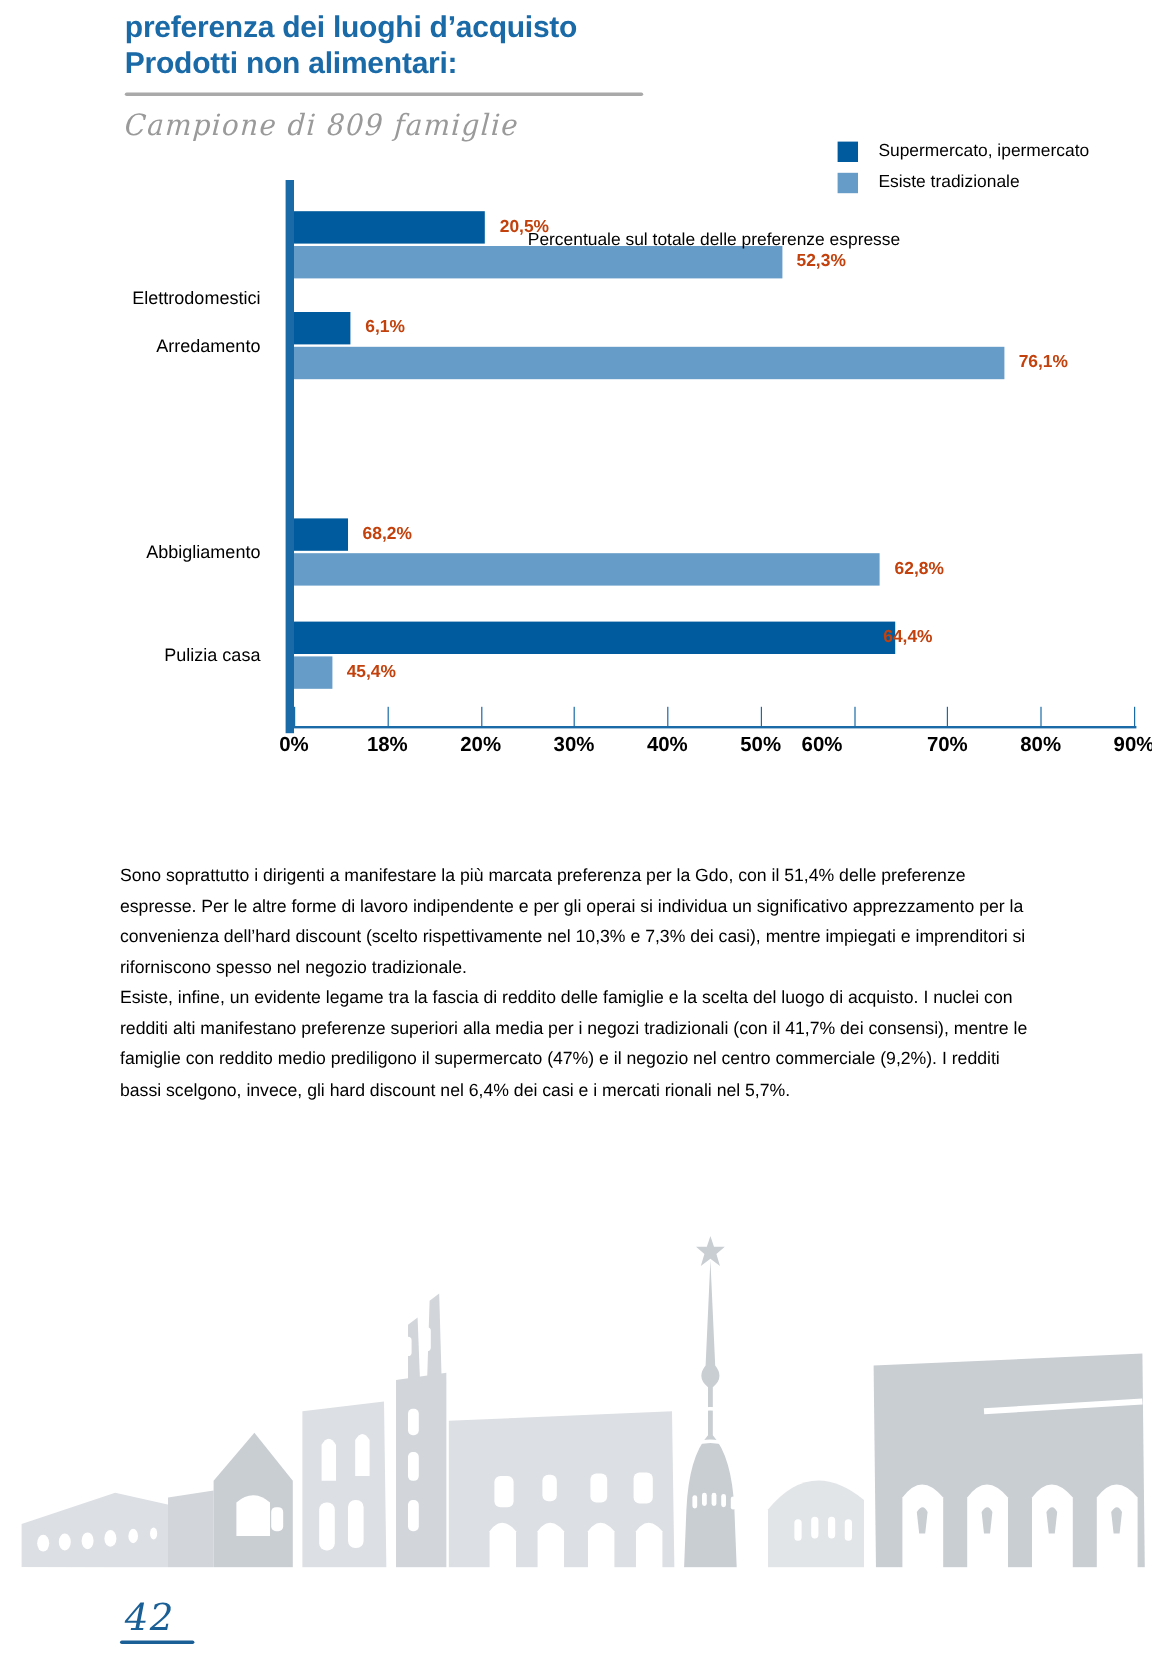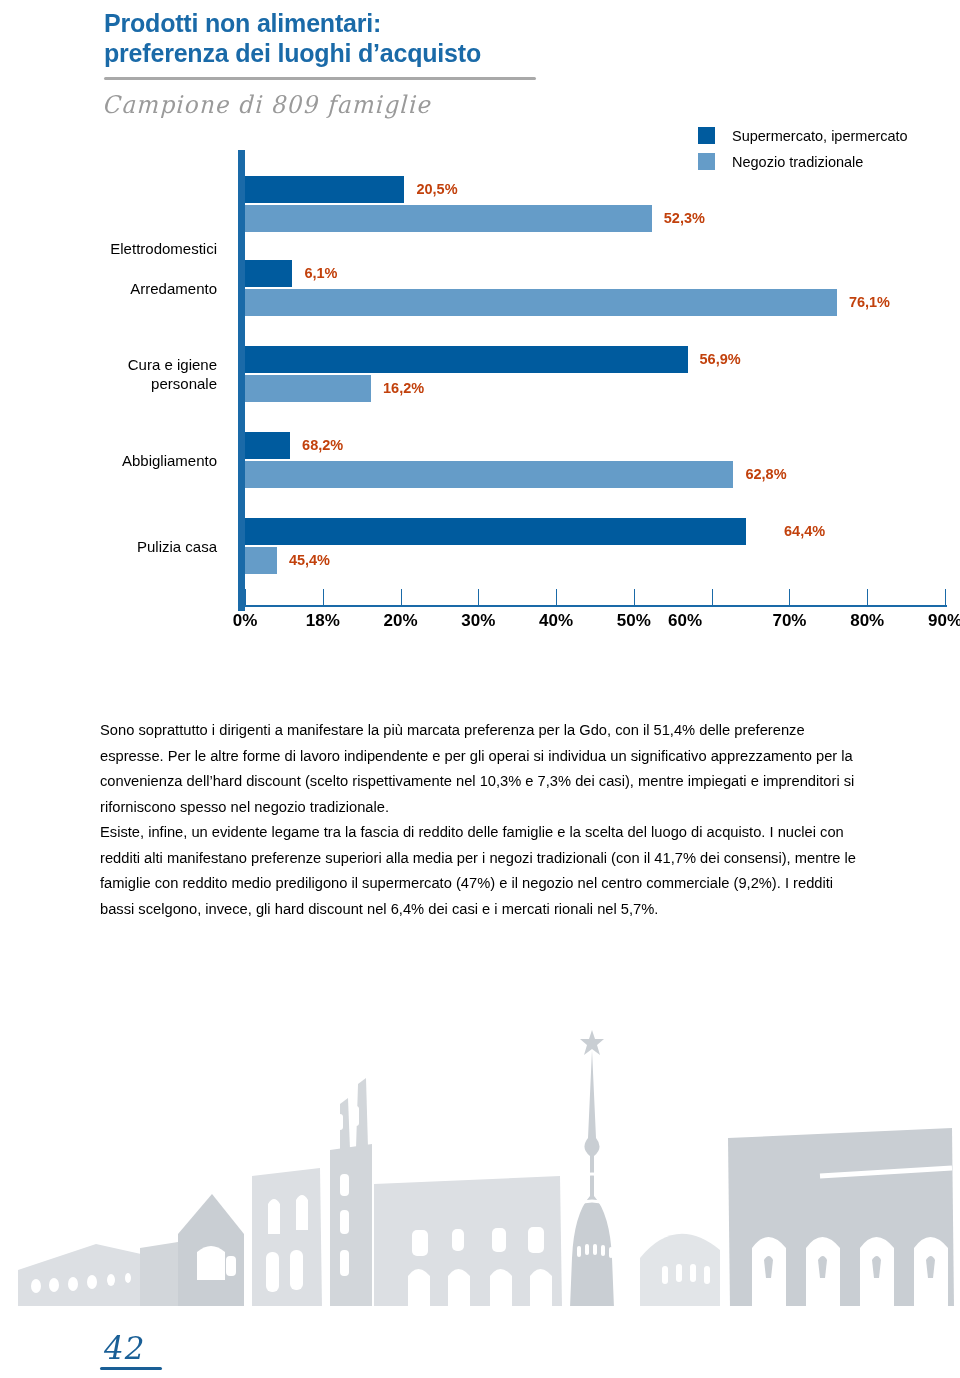--- a/index.html
+++ b/index.html
@@ -51,21 +51,21 @@
   }
 
   
   #legend {
     position: absolute;
     left: 698px;
     top: 118px;
   }
   .legend-row {
     display: flex;
-    align-items: flex-end;
+    align-items: flex-start;
     height: 26px;
   }
   .legend-swatch {
     width: 17px;
     height: 17px;
     margin-right: 17px;
     flex: 0 0 auto;
   }
   .legend-label {
     font-size: 14.5px;
@@ -211,72 +211,65 @@
     width: 62px;
     height: 3px;
     background: #1a5f96;
     border-radius: 2px;
   }
 </style>
 </head>
 <body>
 
 <div id="header">
+  <div class="title-line">preferenza dei luoghi d’acquisto</div>
   <div class="title-line">Prodotti non alimentari:</div>
-  <div class="title-line">preferenza dei luoghi d’acquisto</div>
   <div id="rule"></div>
   <div id="subtitle">Campione di 809 famiglie</div>
 </div>
 
 <div id="legend">
   <div class="legend-row">
     <span class="legend-swatch" style="background: rgb(0, 91, 158);"></span>
     <span class="legend-label">Supermercato, ipermercato</span>
   </div>
   <div class="legend-row">
     <span class="legend-swatch" style="background: rgb(101, 156, 200);"></span>
-    <span class="legend-label">Negozio tradizionale</span>
+    <span class="legend-label">Esiste tradizionale</span>
   </div>
 </div>
 
 <div id="chart">
   <div id="axis-line"></div>
   <div id="plot">
       <div class="group" style="top: 26px; height: 56px;">
         <div class="cat-label" style="top: 18.5px; margin-top: 44px;">Elettrodomestici</div>
         <div class="bar dark" style="top: 0px; width: 159.444px; background: rgb(0, 91, 158);"></div>
         <div class="bar-value" style="top: 13px; left: 171.444px;">20,5%</div>
         <div class="bar light" style="top: 29px; width: 406.778px; background: rgb(101, 156, 200);"></div>
         <div class="bar-value" style="top: 42px; left: 418.778px;">52,3%</div>
       </div>
       <div class="group" style="top: 110px; height: 56px;">
         <div class="cat-label" style="top: 18.5px;">Arredamento</div>
         <div class="bar dark" style="top: 0px; width: 47.4444px; background: rgb(0, 91, 158);"></div>
         <div class="bar-value" style="top: 13px; left: 59.4444px;">6,1%</div>
         <div class="bar light" style="top: 29px; width: 591.889px; background: rgb(101, 156, 200);"></div>
         <div class="bar-value" style="top: 42px; left: 603.889px;">76,1%</div>
       </div>
-      <div class="group" style="top: 196px; height: 56px;">
-        <div class="cat-label" style="top: 9px;">Cura e igiene<br>personale</div>
-        <div class="bar dark" style="top: 0px; width: 442.556px; background: rgb(0, 91, 158);"></div>
-        <div class="bar-value" style="top: 13px; left: 454.556px;">56,9%</div>
-        <div class="bar light" style="top: 29px; width: 126px; background: rgb(101, 156, 200);"></div>
-        <div class="bar-value" style="top: 42px; left: 138px;">16,2%</div>
-      </div>
       <div class="group" style="top: 282px; height: 56px;">
         <div class="cat-label" style="top: 18.5px;">Abbigliamento</div>
         <div class="bar dark" style="top: 0px; width: 45.1111px; background: rgb(0, 91, 158);"></div>
         <div class="bar-value" style="top: 13px; left: 57.1111px;">68,2%</div>
         <div class="bar light" style="top: 29px; width: 488.444px; background: rgb(101, 156, 200);"></div>
         <div class="bar-value" style="top: 42px; left: 500.444px;">62,8%</div>
       </div>
       <div class="group" style="top: 368px; height: 56px;">
         <div class="cat-label" style="top: 18.5px;">Pulizia casa</div>
         <div class="bar dark" style="top: 0px; width: 500.889px; background: rgb(0, 91, 158);"></div>
-        <div class="bar-value" style="top: 13px; left: 539px;">64,4%</div>
+        <div class="bar-value" style="top: 13px; left: 491px;">64,4%</div>
         <div class="bar light" style="top: 29px; width: 31.8889px; background: rgb(101, 156, 200);"></div>
         <div class="bar-value" style="top: 42px; left: 43.8889px;">45,4%</div>
       </div>
     </div>
   <div id="axis-base"></div>
   <div id="ticks">
       <div class="tick" style="left: 0px;"></div>
       <div class="tick-label" style="left: 0px;">0%</div>
       <div class="tick" style="left: 77.7778px;"></div>
       <div class="tick-label" style="left: 77.7778px;">18%</div>
@@ -290,20 +283,21 @@
       <div class="tick-label" style="left: 388.889px;">50%</div>
       <div class="tick" style="left: 466.667px;"></div>
       <div class="tick-label" style="left: 440px;">60%</div>
       <div class="tick" style="left: 544.444px;"></div>
       <div class="tick-label" style="left: 544.444px;">70%</div>
       <div class="tick" style="left: 622.222px;"></div>
       <div class="tick-label" style="left: 622.222px;">80%</div>
       <div class="tick" style="left: 700px;"></div>
       <div class="tick-label" style="left: 700px;">90%</div>
     </div>
+  <div id="xaxis-title">Percentuale sul totale delle preferenze espresse</div>
 </div>
 
 <div id="body-copy">
   <p>Sono soprattutto i dirigenti a manifestare la più marcata preferenza per la Gdo, con il 51,4% delle preferenze espresse. Per le altre forme di lavoro indipendente e per gli operai si individua un significativo apprezzamento per la convenienza dell’hard discount (scelto rispettivamente nel 10,3% e 7,3% dei casi), mentre impiegati e imprenditori si riforniscono spesso nel negozio tradizionale.</p>
   <p>Esiste, infine, un evidente legame tra la fascia di reddito delle famiglie e la scelta del luogo di acquisto. I nuclei con redditi alti manifestano preferenze superiori alla media per i negozi tradizionali (con il 41,7% dei consensi), mentre le famiglie con reddito medio prediligono il supermercato (47%) e il negozio nel centro commerciale (9,2%). I redditi bassi scelgono, invece, gli hard discount nel 6,4% dei casi e i mercati rionali nel 5,7%.</p>
 </div>
 
 <svg id="skyline" viewBox="0 0 960 330" preserveAspectRatio="none" xmlns="http://www.w3.org/2000/svg">
   <g fill="#dcdfe3">
 

